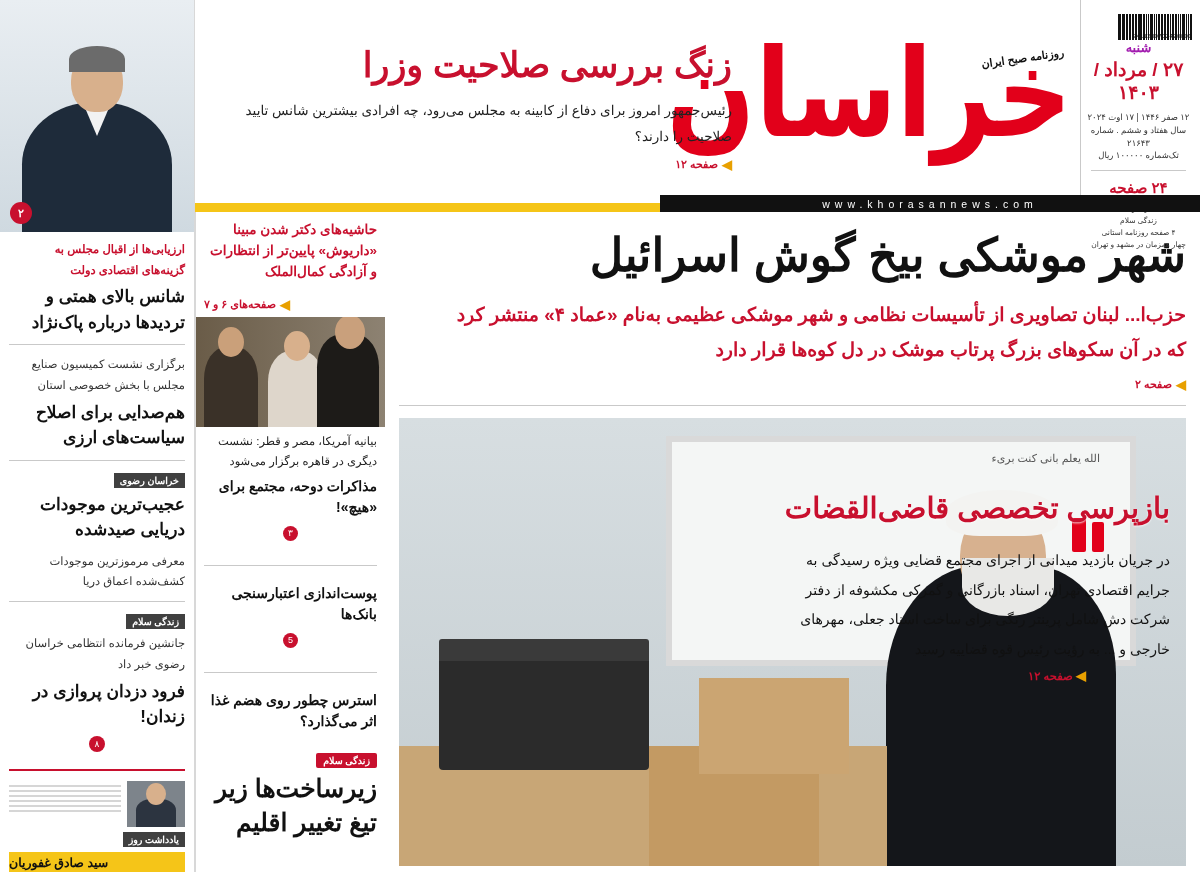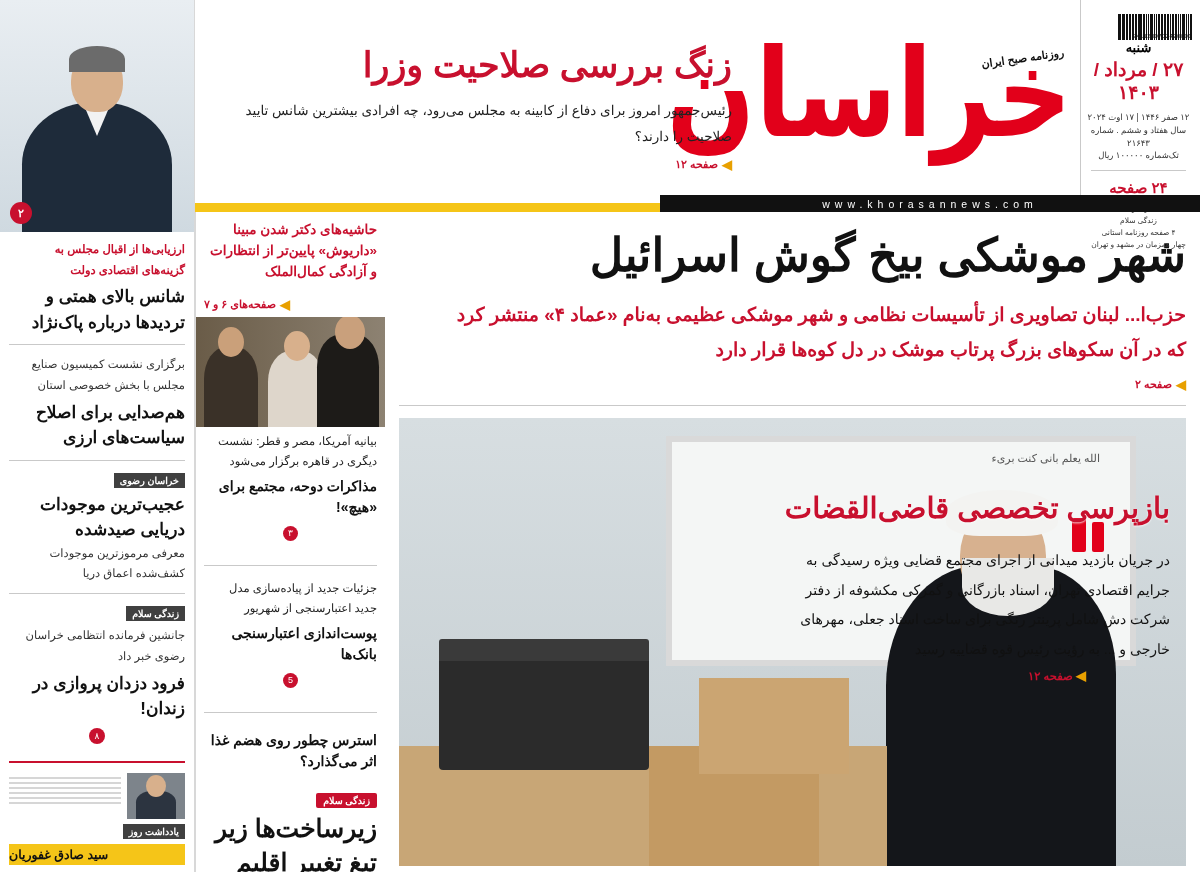--- a/index.html
+++ b/index.html
@@ -29,21 +29,21 @@
   .barcode-box i:nth-child(4n){ width:3px;}
   .barcode-num { position:absolute; top:33px; right:8px; font-size:6px; letter-spacing:.4px; color:#111; }
 
   .masthead-inner { display:flex; flex-direction:row; height:212px; }
 
   
   .date-block {
     width:120px; padding:40px 10px 0 6px; text-align:center;
     border-left:1px solid #c9c9c9; position:relative;
   }
-  .date-weekday { font-size:13px; color:#000000; font-weight:bold; letter-spacing:0; }
+  .date-weekday { font-size:13px; color:#a21caf; font-weight:bold; letter-spacing:0; }
   .date-main { font-size:19px; font-weight:bold; color:#c8102e; margin-top:3px; }
   .date-sub { font-size:8.5px; color:#333; line-height:1.5; margin-top:7px; }
   .date-rule { height:1px; background:#c9c9c9; margin:8px 4px; }
   .pages-count { font-size:15px; font-weight:bold; color:#c8102e; }
   .pages-list { font-size:7.5px; color:#333; line-height:1.6; margin-top:6px; }
 
   
   .logo-block { width:330px; position:relative; }
   .logo-word {
     position:absolute; right:8px; top:42px;
@@ -287,21 +287,20 @@
         </div>
 
         <div class="teaser-item">
           <p>بیانیه آمریکا، مصر و قطر: نشست دیگری در قاهره برگزار می‌شود</p>
           <h3>مذاکرات دوحه، مجتمع برای «هیچ»!</h3>
           <span class="bullet-num">۳</span>
         </div>
         <div class="teaser-sep"></div>
 
         <div class="teaser-item">
-          <p>جزئیات جدید از پیاده‌سازی مدل جدید اعتبارسنجی از شهریور</p>
           <h3>پوست‌اندازی اعتبارسنجی بانک‌ها</h3>
           <span class="bullet-num">5</span>
         </div>
         <div class="teaser-sep"></div>
 
         <div class="teaser-item">
           <h3>استرس چطور روی هضم غذا اثر می‌گذارد؟</h3>
         </div>
 
         <div style="padding:10px 8px 0">
@@ -332,21 +331,21 @@
 
     <div class="sb-block">
       <p>برگزاری نشست کمیسیون صنایع مجلس با بخش خصوصی استان</p>
       <h3>هم‌صدایی برای اصلاح سیاست‌های ارزی</h3>
     </div>
     <div class="sb-rule"></div>
 
     <div class="sb-block">
       <span class="sb-kicker">خراسان رضوی</span>
       <h3>عجیب‌ترین موجودات دریایی صیدشده</h3>
-      <p style="margin-top:0">معرفی مرموزترین موجودات کشف‌شده اعماق دریا</p>
+      <p style="margin-top:8px">معرفی مرموزترین موجودات کشف‌شده اعماق دریا</p>
     </div>
     <div class="sb-rule"></div>
 
     <div class="sb-block">
       <span class="sb-kicker">زندگی سلام</span>
       <p style="margin-top:4px">جانشین فرمانده انتظامی خراسان رضوی خبر داد</p>
       <h3>فرود دزدان پروازی در زندان!</h3>
       <div class="sb-num">۸</div>
     </div>
 

